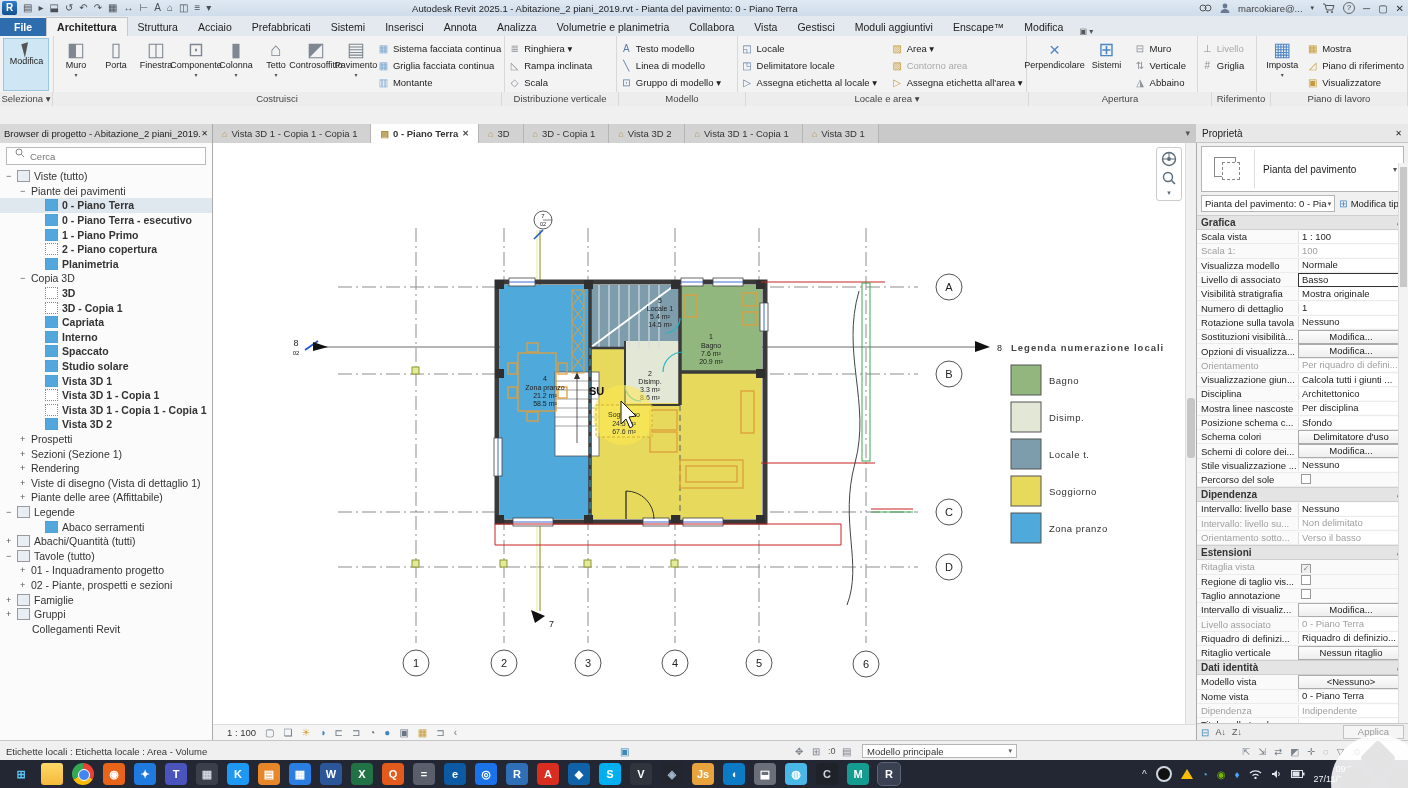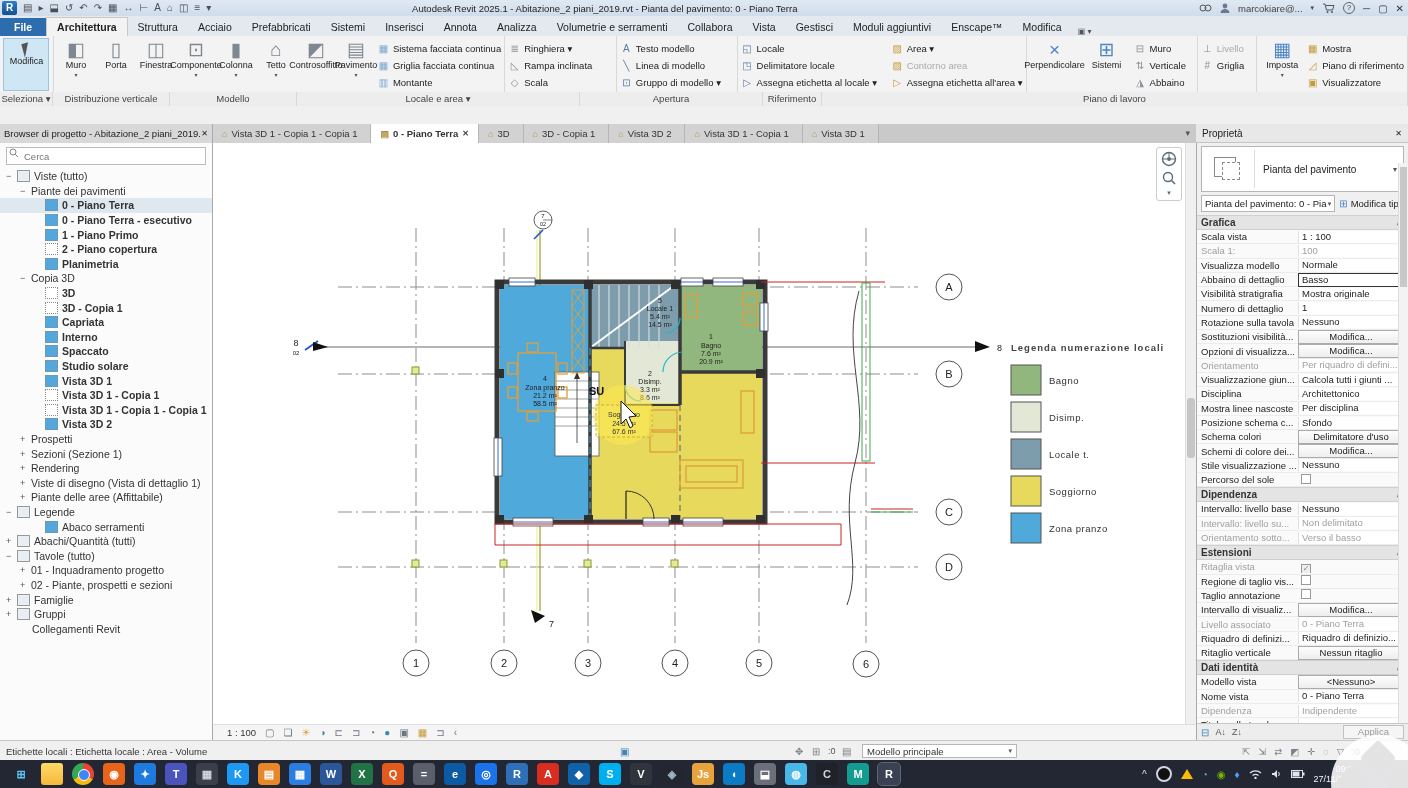--- a/index.html
+++ b/index.html
@@ -40,21 +40,21 @@
     display:flex;align-items:center;font-size:9.5px;color:#222;padding:0 4px;box-sizing:border-box;}
   #viewtabs{position:absolute;left:213px;top:124px;width:983px;height:19px;background:#c9c9c9;display:flex;align-items:stretch;font-size:9.5px;}
   .vtab{display:flex;align-items:center;gap:4px;padding:0 9px;background:#d2d2d2;border-right:1px solid #b5b5b5;color:#333;white-space:nowrap;}
   .vtab.active{background:#fff;font-weight:bold;}
   .vt-ic{color:#b08d3e;font-size:9px;}
   .vt-close{color:#444;font-size:8px;}
   #props-header{position:absolute;left:1196px;top:124px;width:212px;height:19px;background:#e8e8e8;border-bottom:1px solid #c5c5c5;
     display:flex;align-items:center;font-size:10px;color:#222;padding:0 6px;box-sizing:border-box;}
   
   #browser{position:absolute;left:0;top:143px;width:213px;height:597px;background:#fbfbfb;border-right:1px solid #aaa;box-sizing:border-box;overflow:hidden;}
-  #search-box{margin:4px 6px;height:16px;border:1px solid #bbb;background:#fff;display:flex;padding:0 2px;gap:4px;}
+  #search-box{margin:4px 6px;height:16px;border:1px solid #bbb;background:#fff;display:flex;padding:0 8px;gap:4px;}
   #search-box input{border:none;outline:none;font-size:9.5px;width:150px;color:#333;font-family:"Liberation Sans",sans-serif;background:transparent;}
   .trow{display:flex;align-items:center;height:14.6px;font-size:10.5px;color:#333;white-space:nowrap;overflow:hidden;}
   .trow.d0{padding-left:6px;} .trow.d1{padding-left:20px;} .trow.d2{padding-left:34px;font-weight:bold;} .trow.d1b{padding-left:34px;}
   .trow.sel{background:#dfe7ef;font-weight:bold;}
   .texp{width:11px;color:#555;font-size:9px;flex:none;}
   .tic{width:11px;height:10px;margin-right:4px;flex:none;}
   .ic-pf{background:#54a7dc;border:1px dotted #8a8a8a;}
   .ic-pe{background:#fff;border:1px dotted #8a8a8a;}
   .ic-none{width:0;margin:0;}
   .ic-viewall,.ic-legend,.ic-sched,.ic-sheet,.ic-fam,.ic-grp,.ic-link{border:1px solid #999;background:#e8eef4;}
@@ -167,21 +167,21 @@
 <div id="ribbon-tabs">
   <div class="rtab file">File</div>
     <div class="rtab act">Architettura</div>
     <div class="rtab">Struttura</div>
     <div class="rtab">Acciaio</div>
     <div class="rtab">Prefabbricati</div>
     <div class="rtab">Sistemi</div>
     <div class="rtab">Inserisci</div>
     <div class="rtab">Annota</div>
     <div class="rtab">Analizza</div>
-    <div class="rtab">Volumetrie e serramenti</div>
+    <div class="rtab">Volumetrie e planimetria</div>
     <div class="rtab">Collabora</div>
     <div class="rtab">Vista</div>
     <div class="rtab">Gestisci</div>
     <div class="rtab">Moduli aggiuntivi</div>
     <div class="rtab">Enscape™</div>
     <div class="rtab">Modifica</div>
   <span style="font-size:8px;color:#555;margin-left:6px;">▣ ▾</span>
 </div>
 
 <div id="ribbon">
@@ -365,20 +365,21 @@
         <div class="smallbtn">
           <span class="sic" style="color:#c59a3a">▣</span>
           <span>Visualizzatore</span>
         </div>
     </div>
   </div>
 </div>
 
 <div id="ribbon-labels">
   <div class="rpanel-label" style="width:52px;">Seleziona ▾</div>
+  <div class="rpanel-label" style="width:448px;">Costruisci</div>
   <div class="rpanel-label" style="width:116px;">Distribuzione verticale</div>
   <div class="rpanel-label" style="width:126px;">Modello</div>
   <div class="rpanel-label" style="width:282px;">Locale e area ▾</div>
   <div class="rpanel-label" style="width:182px;">Apertura</div>
   <div class="rpanel-label" style="width:58px;">Riferimento</div>
   <div class="rpanel-label" style="flex:1;">Piano di lavoro</div>
 </div>
 
 <div id="options-bar"></div>
 
@@ -917,21 +918,21 @@
       </div>
       <div class="prow gray">
         <span class="plbl">Scala 1:</span>
         <span class="pval">100</span>
       </div>
       <div class="prow">
         <span class="plbl">Visualizza modello</span>
         <span class="pval">Normale</span>
       </div>
       <div class="prow">
-        <span class="plbl">Abbaino di dettaglio</span>
+        <span class="plbl">Livello di associato</span>
         <span class="pval edit">Basso</span>
       </div>
       <div class="prow">
         <span class="plbl">Visibilità stratigrafia</span>
         <span class="pval">Mostra originale</span>
       </div>
       <div class="prow">
         <span class="plbl">Numero di dettaglio</span>
         <span class="pval">1</span>
       </div>

